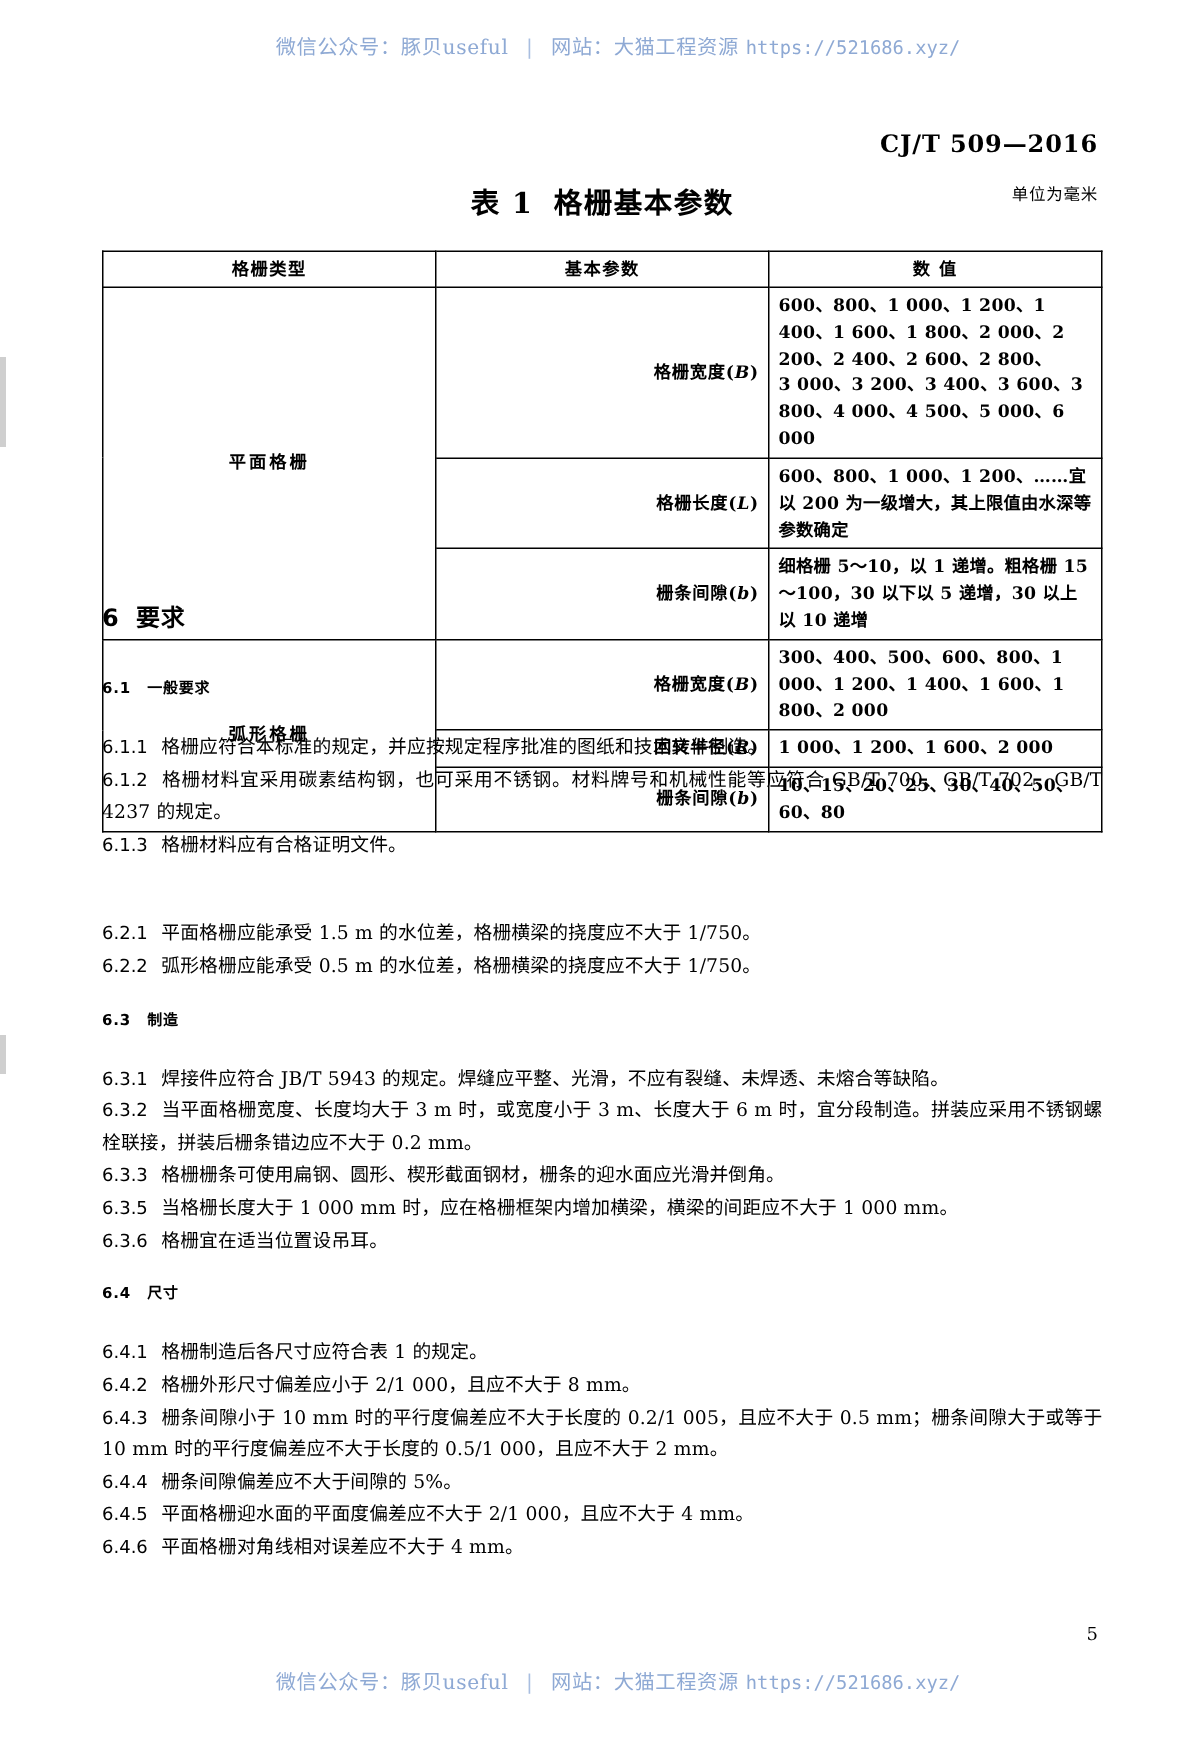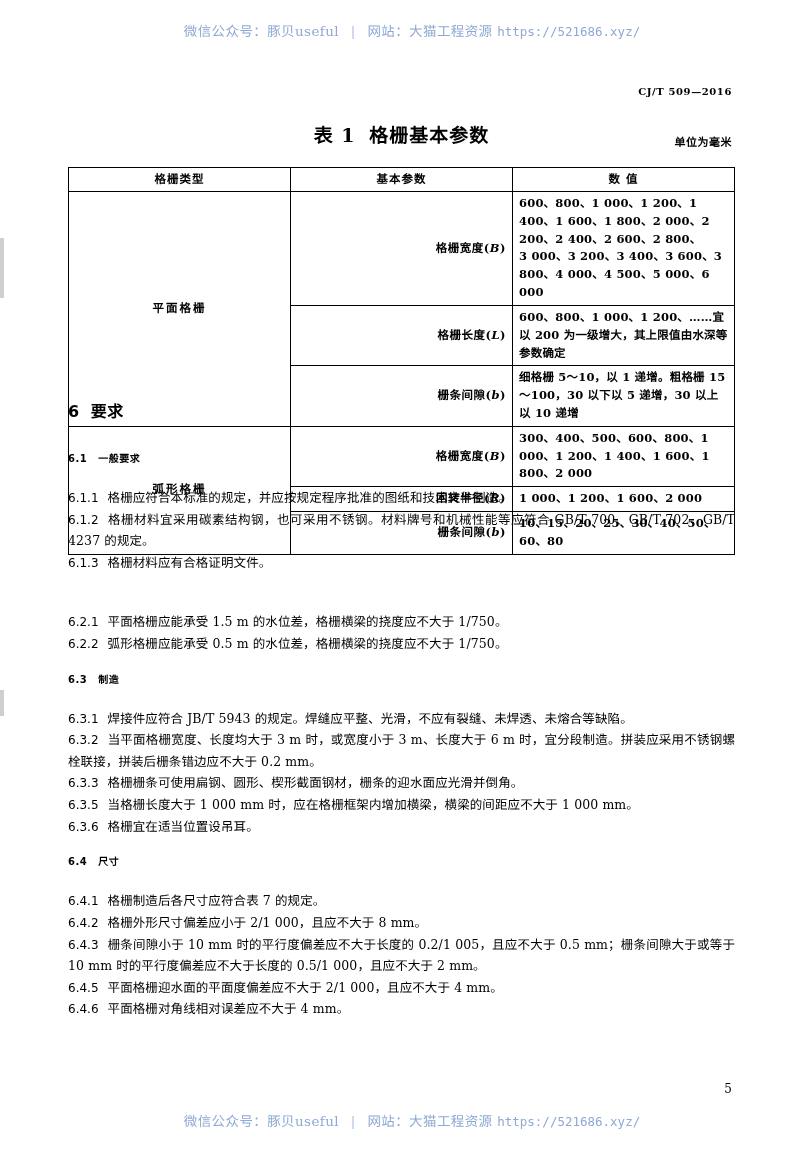--- a/index.html
+++ b/index.html
@@ -46,44 +46,44 @@
     letter-spacing: 0px;
   }
   .watermark-top { top: 20px; }
   .watermark-bottom { top: 1110px; }
 
   
   .std-number {
     position: absolute;
     top: 86px;
     right: 68px;
-    font-size: 10px;
+    font-size: 16px;
     font-weight: bold;
     letter-spacing: 0.6px;
     font-family: "DejaVu Serif", "Liberation Serif", serif;
   }
 
   
   .table-caption {
     position: absolute;
     top: 120px;
     left: 68px;
     width: 667px;
     text-align: center;
     font-size: 19px;
     font-weight: bold;
     letter-spacing: 1px;
   }
   .table-caption .cap-num { padding-right: 6px; }
   .unit-note {
     position: absolute;
-    top: 133px;
+    top: 120px;
     right: 68px;
     font-size: 11px;
-    font-weight: bold;
+    font-weight: normal;
     letter-spacing: 0.5px;
   }
 
   
   table.params {
     position: absolute;
     top: 167px;
     left: 68px;
     width: 667px;
     border-collapse: collapse;
@@ -324,27 +324,30 @@
 
     <div class="spacer-sm"></div>
 
     <h3 class="subsec">
       <span class="sec-num">6.4</span><span>尺寸</span>
     </h3>
 
     <div class="spacer-md"></div>
 
     <p class="clause">
-      <span class="cl-num">6.4.1</span><span>格栅制造后各尺寸应符合表 7 的规定。</span>
+      <span class="cl-num">6.4.1</span><span>格栅制造后各尺寸应符合表 1 的规定。</span>
     </p>
     <p class="clause">
       <span class="cl-num">6.4.2</span><span>格栅外形尺寸偏差应小于 2/1 000，且应不大于 8 mm。</span>
     </p>
     <p class="clause">
       <span class="cl-num">6.4.3</span><span>栅条间隙小于 10 mm 时的平行度偏差应不大于长度的 0.2/1 005，且应不大于 0.5 mm；栅条间隙大于或等于 10 mm 时的平行度偏差应不大于长度的 0.5/1 000，且应不大于 2 mm。</span>
+    </p>
+    <p class="clause">
+      <span class="cl-num">6.4.4</span><span>栅条间隙偏差应不大于间隙的 5%。</span>
     </p>
     <p class="clause">
       <span class="cl-num">6.4.5</span><span>平面格栅迎水面的平面度偏差应不大于 2/1 000，且应不大于 4 mm。</span>
     </p>
     <p class="clause">
       <span class="cl-num">6.4.6</span><span>平面格栅对角线相对误差应不大于 4 mm。</span>
     </p>
 
   </div>
 

